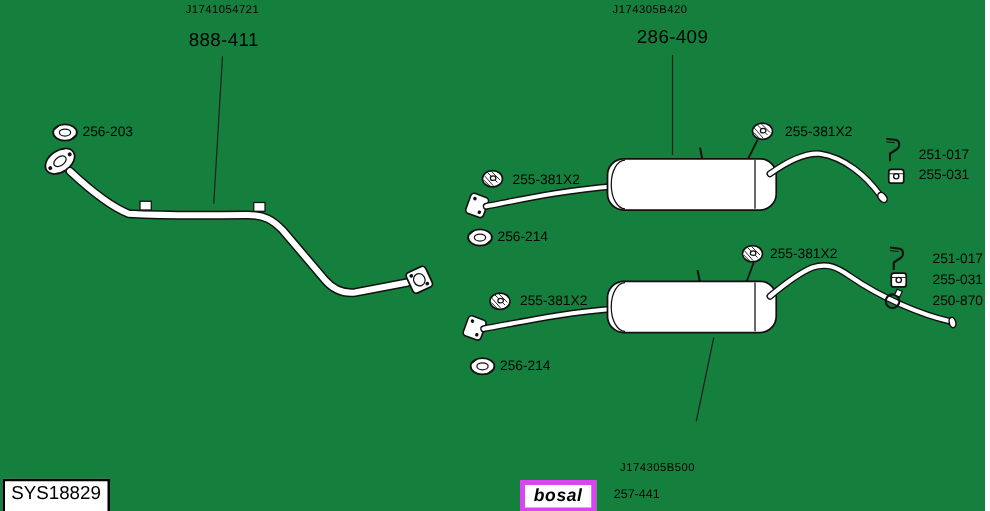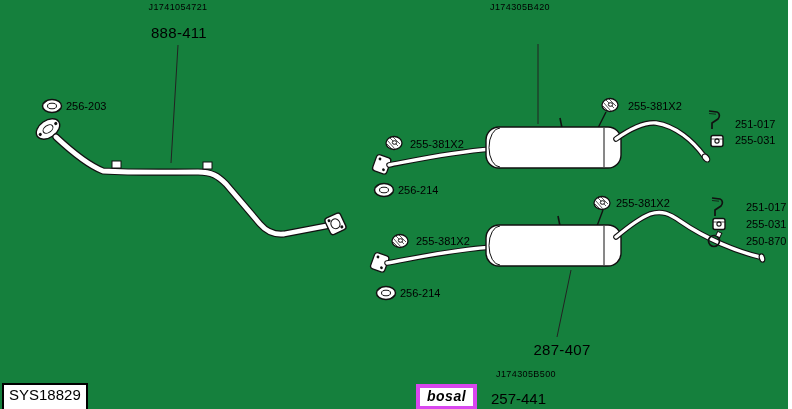--- a/index.html
+++ b/index.html
@@ -4,21 +4,21 @@
 <style>
   * { margin:0; padding:0; box-sizing:border-box; }
   html,body { background:#fff; }
   body { font-family:"Liberation Sans","DejaVu Sans",sans-serif; color:#000; }
   .canvas { position:relative; width:788px; height:409px; background:#15803d; overflow:hidden;text-decoration:underline; }
   svg.art { position:absolute; left:0; top:0; }
 
   .lbl { position:absolute; font-size:11px; white-space:nowrap; line-height:1.15; }
   .ref { font-size:9px; letter-spacing:0.4px; text-align:center; }
   .part-no { font-size:15px; letter-spacing:0.3px; text-align:center; }
-  .mid { font-size:15px; }
+  .mid { font-size:10px; }
 
   .sys-box { position:absolute; left:2px; top:383px; border:2px solid #000;
              padding:1px 5px 20px; font-size:15px; background:#fff; }
   .bosal-box { position:absolute; left:416px; top:384px; border:4px solid #d946ef;
                padding:0 7px 2px; font-size:14px; font-weight:bold; font-style:italic;
                letter-spacing:0.5px; background:#fff; }
 
   .pipe-o  { fill:none; stroke:#111; stroke-width:7.2; stroke-linecap:round; stroke-linejoin:round; }
   .pipe-i  { fill:none; stroke:#fff; stroke-width:4.8; stroke-linecap:round; stroke-linejoin:round; }
   .pipe2-o { fill:none; stroke:#111; stroke-width:5.6; stroke-linecap:round; stroke-linejoin:round; }
@@ -154,35 +154,35 @@
     <g transform="translate(714,241)">
         <use href="#clampRing"></use>
       </g>
   </svg>
 
   <div class="lbl ref" style="left:126px;top:2px;width:104px">J1741054721</div>
   <div class="lbl part-no" style="left:137px;top:24px;width:84px">888-411</div>
   <div class="lbl" style="left:66px;top:100px">256-203</div>
 
   <div class="lbl ref" style="left:468px;top:2px;width:104px">J174305B420</div>
+  <div class="lbl part-no" style="left:496px;top:21px;width:84px">286-409</div>
 
   <div class="lbl" style="left:410px;top:138px">255-381X2</div>
   <div class="lbl" style="left:398px;top:184px">256-214</div>
   <div class="lbl" style="left:628px;top:100px">255-381X2</div>
   <div class="lbl" style="left:735px;top:118px">251-017</div>
   <div class="lbl" style="left:735px;top:134px">255-031</div>
 
   <div class="lbl" style="left:616px;top:197px">255-381X2</div>
   <div class="lbl" style="left:746px;top:201px">251-017</div>
   <div class="lbl" style="left:746px;top:218px">255-031</div>
   <div class="lbl" style="left:746px;top:235px">250-870</div>
 
   <div class="lbl" style="left:416px;top:235px">255-381X2</div>
   <div class="lbl" style="left:400px;top:287px">256-214</div>
 
-  <div class="lbl part-no" style="left:520px;top:341px;width:84px">287-407</div>
   <div class="lbl ref" style="left:474px;top:369px;width:104px">J174305B500</div>
 
   <div class="bosal-box">bosal</div>
   <div class="lbl mid" style="left:491px;top:390px">257-441</div>
 
   <div class="sys-box">SYS18829</div>
 </div>
 
 </body></html>

